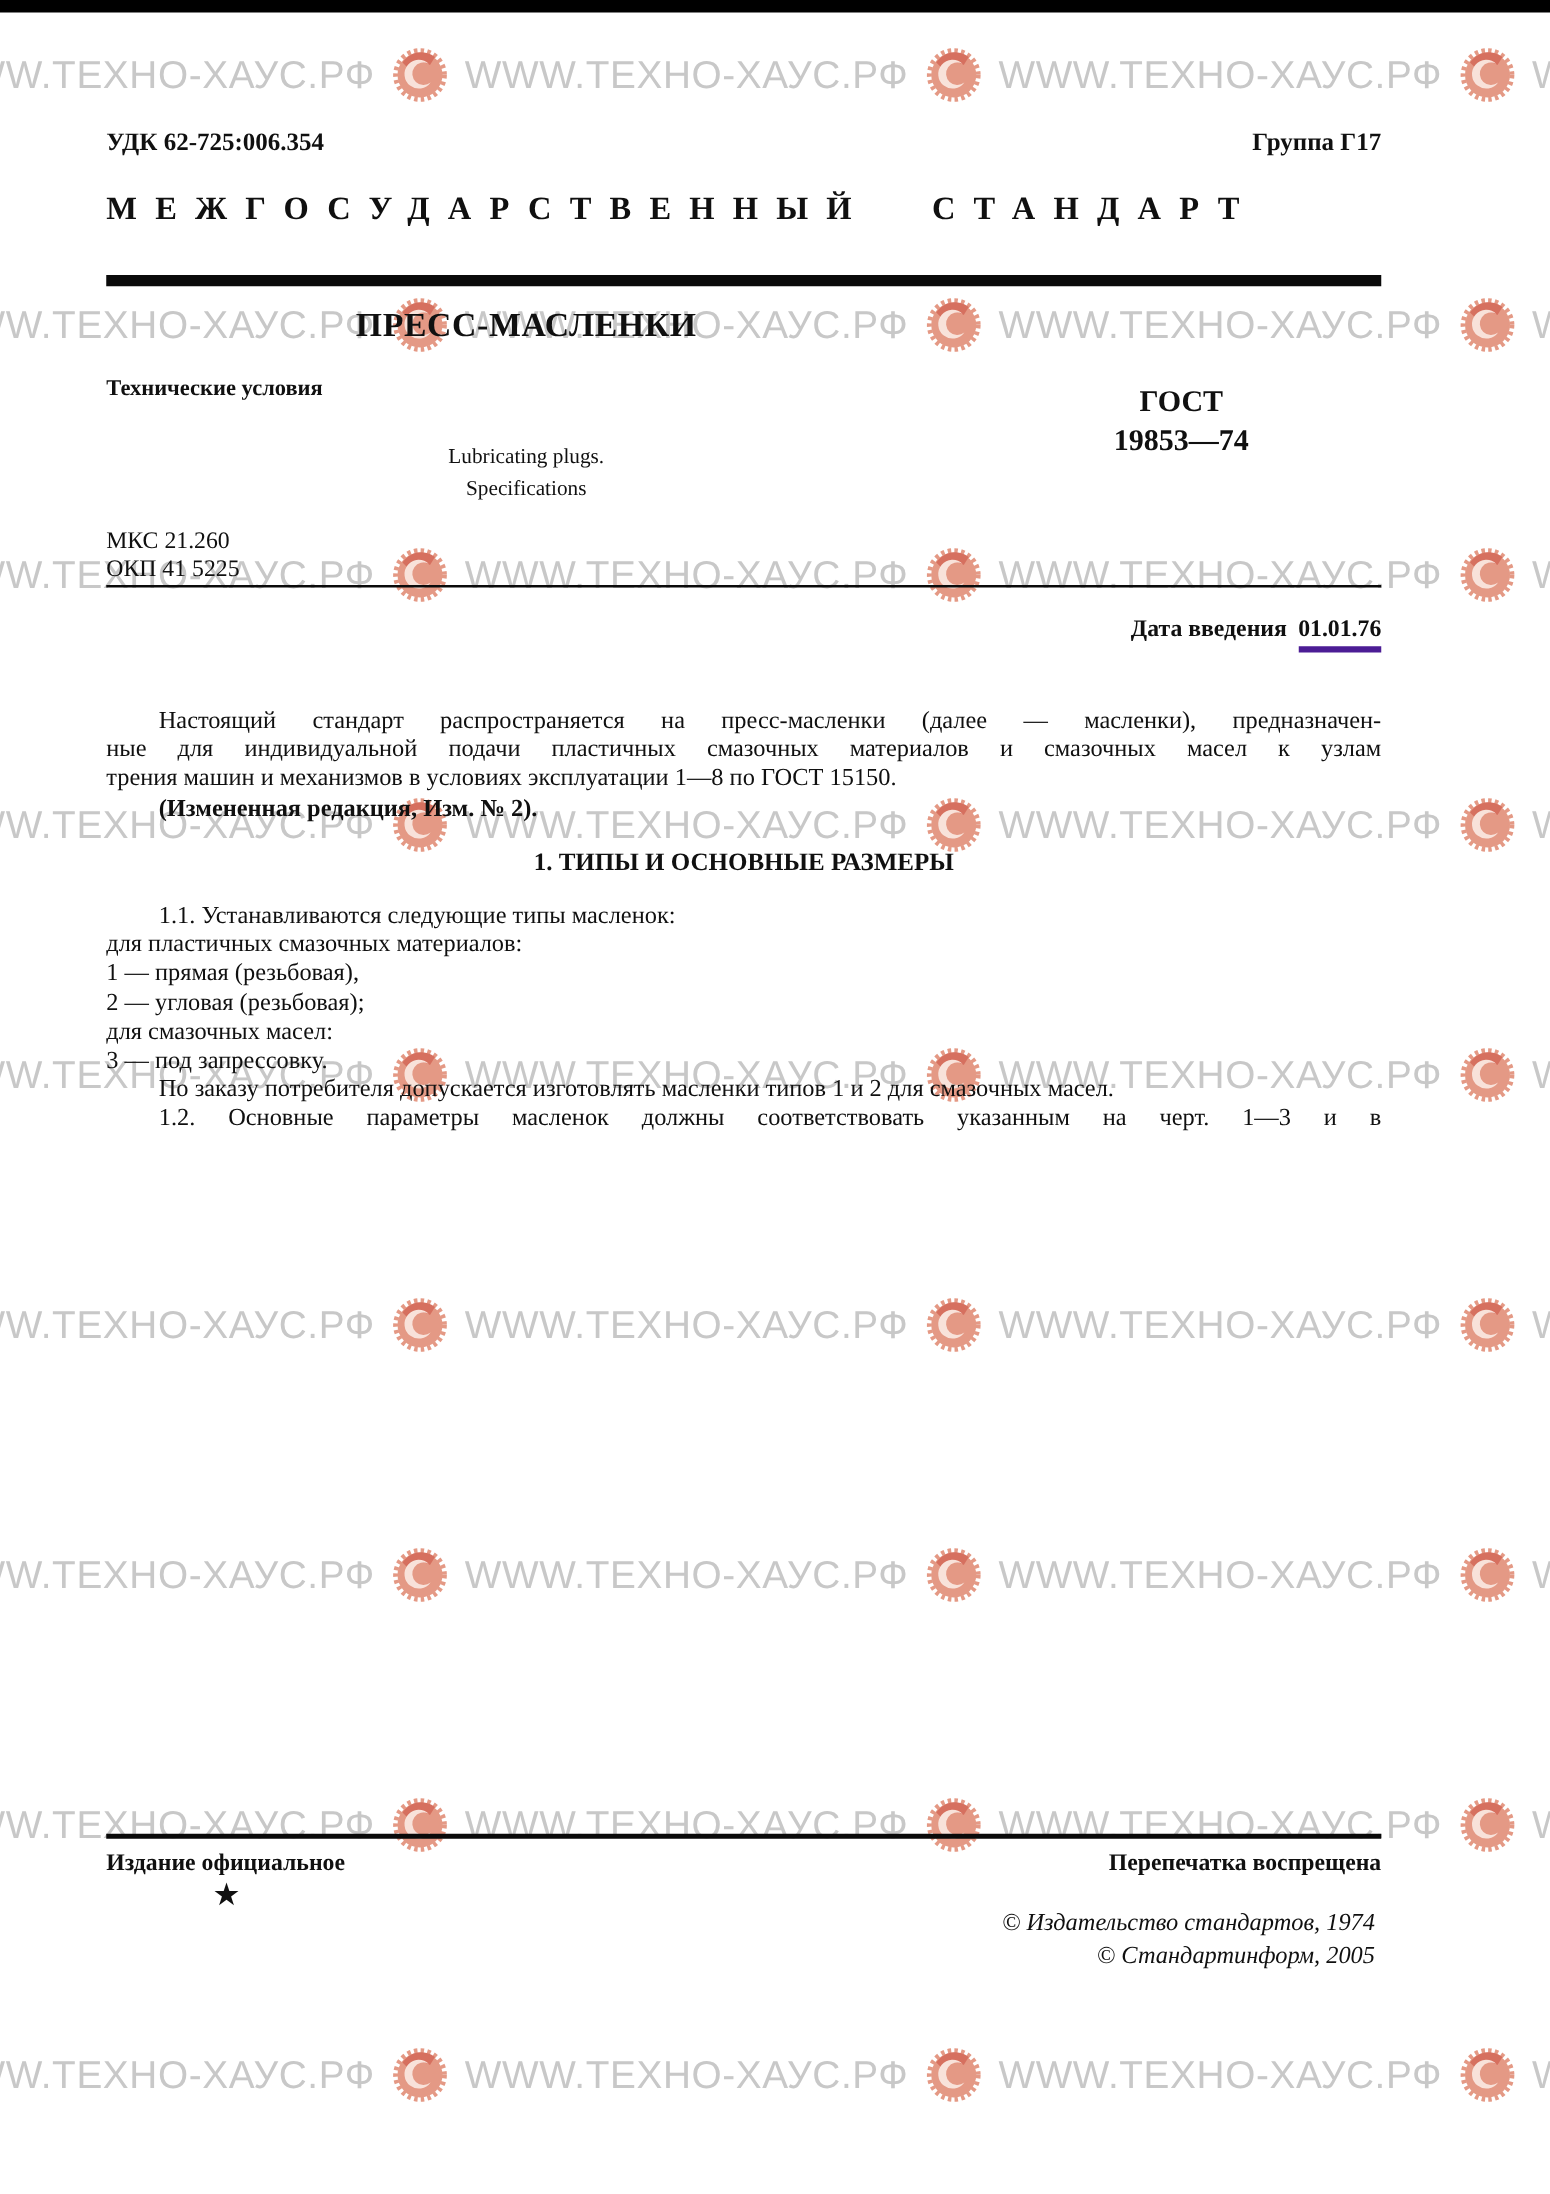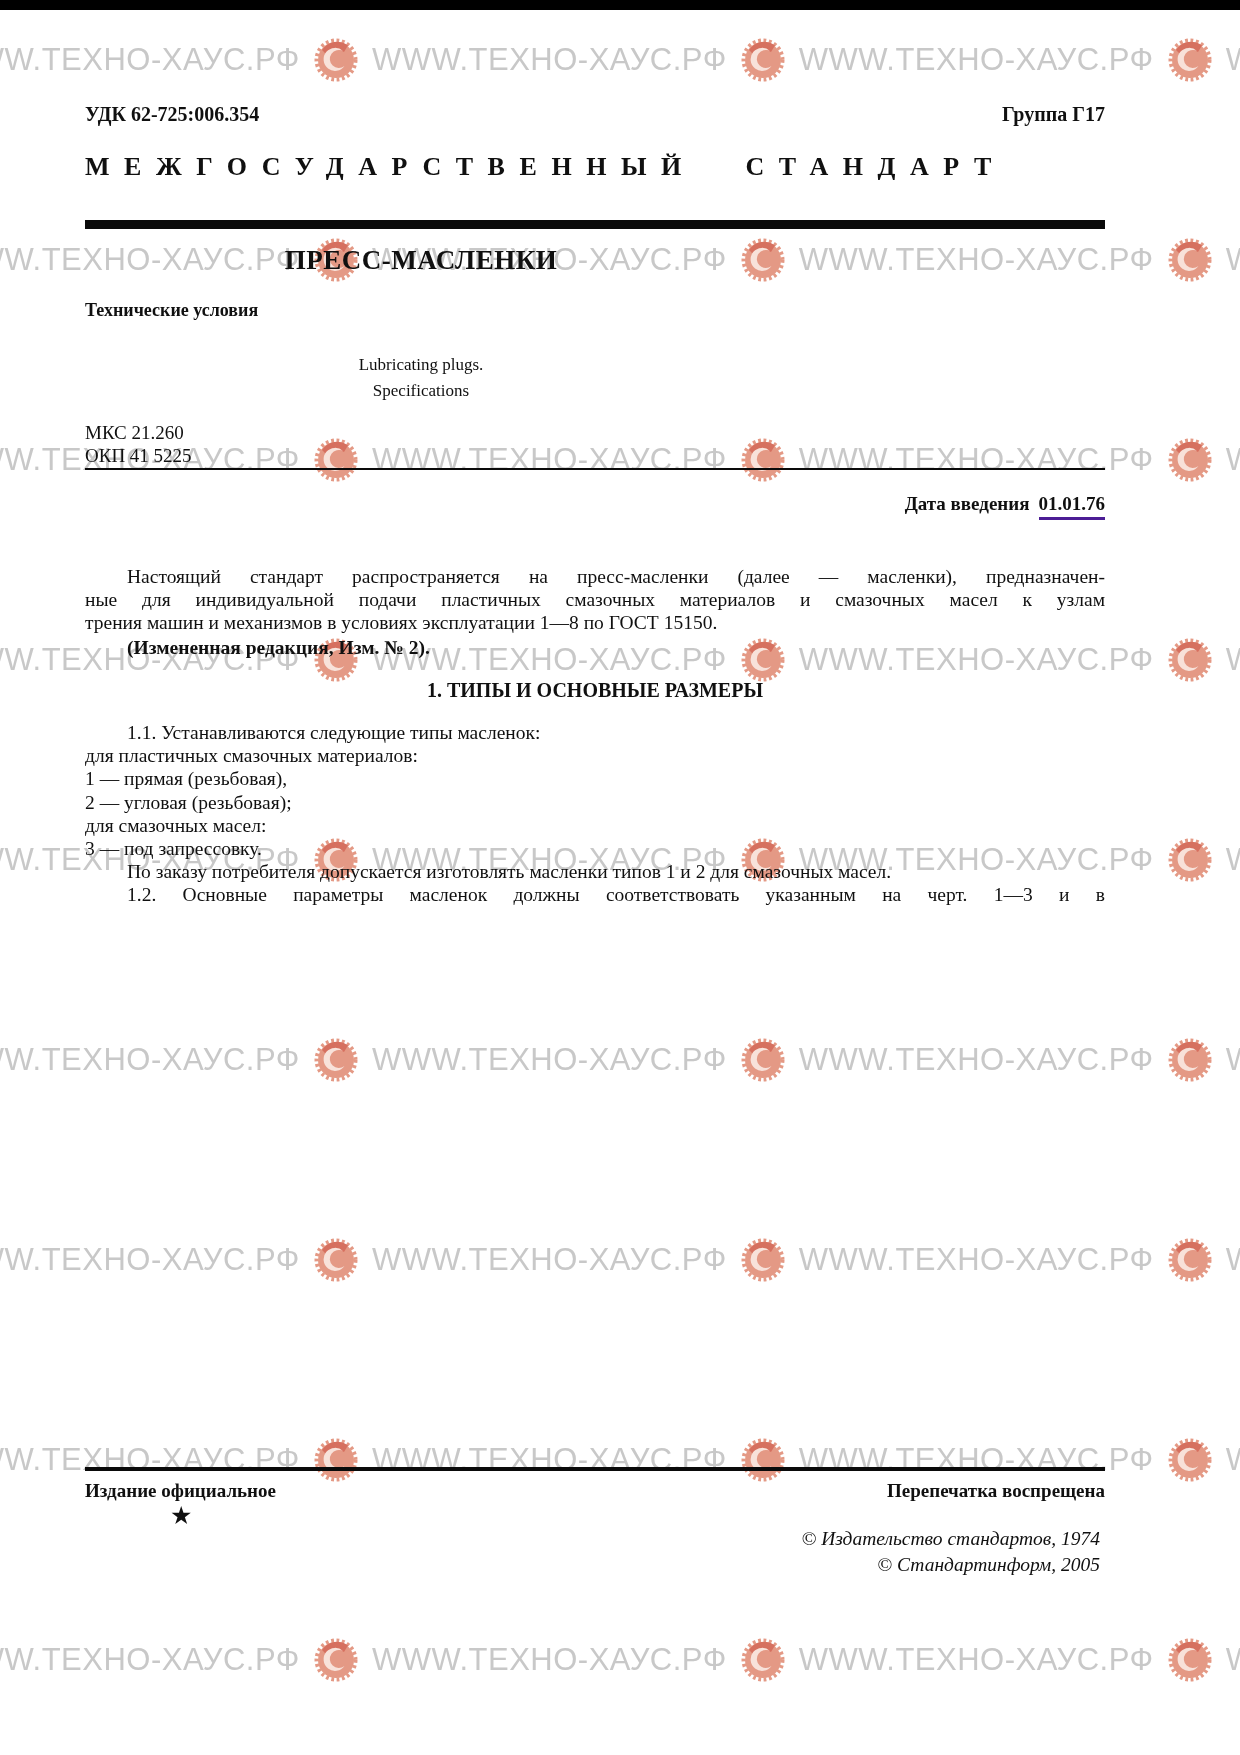--- a/index.html
+++ b/index.html
@@ -39,21 +39,21 @@
 
   .doc-title{top:245px;left:85px;width:672px;text-align:center;font-size:27px;font-weight:bold;letter-spacing:0.5px;}
   .doc-subtitle{top:300px;left:85px;width:672px;text-align:left;font-size:18px;font-weight:bold;}
   .doc-en{top:352px;left:85px;width:672px;text-align:center;font-size:17px;line-height:26px;}
   .gost-block{top:307px;left:850px;width:190px;text-align:center;font-size:24px;font-weight:bold;line-height:31px;}
 
   .mks-block{top:421px;left:85px;font-size:19px;line-height:23px;}
   .rule-thin{top:468px;left:85px;width:1020px;height:2px;background:#0a0a0a;}
 
   .date-line{top:493px;left:85px;width:1020px;text-align:right;font-size:19px;font-weight:bold;}
-  .date-val{margin-left:9px;display:inline-block;border-bottom:3px solid #4c1d95;padding-bottom:2px;}
+  .date-val{margin-left:9px;display:inline-block;border-bottom:5px solid #4c1d95;padding-bottom:2px;}
 
   .para{left:85px;width:1020px;font-size:19.5px;line-height:23.2px;}
   .intro{top:565px;}
   .jl{text-align:justify;text-align-last:justify;}
   .ind{text-indent:42px;}
   .amendment{top:637px;left:85px;width:1020px;font-size:19.5px;font-weight:bold;text-indent:42px;}
   .sec-title{top:679px;left:85px;width:1020px;text-align:center;font-size:20px;font-weight:bold;}
   .list-block{top:721px;}
 
   .footer-rule{top:1467px;left:85px;width:1020px;height:4px;background:#0a0a0a;}
@@ -297,20 +297,24 @@
     <div class="abs msk">МЕЖГОСУДАРСТВЕННЫЙ СТАНДАРТ</div>
     <div class="abs rule-thick"></div>
 
     <div class="abs doc-title">ПРЕСС-МАСЛЕНКИ</div>
     <div class="abs doc-subtitle">Технические условия</div>
     <div class="abs doc-en">
       <div>Lubricating plugs.</div>
       <div>Specifications</div>
     </div>
 
+    <div class="abs gost-block">
+      <div>ГОСТ</div>
+      <div>19853—74</div>
+    </div>
 
     <div class="abs mks-block">
       <div>МКС 21.260</div>
       <div>ОКП 41 5225</div>
     </div>
 
     <div class="abs rule-thin"></div>
 
     <div class="abs date-line">
       <span>Дата введения</span><span class="date-val">01.01.76</span>

